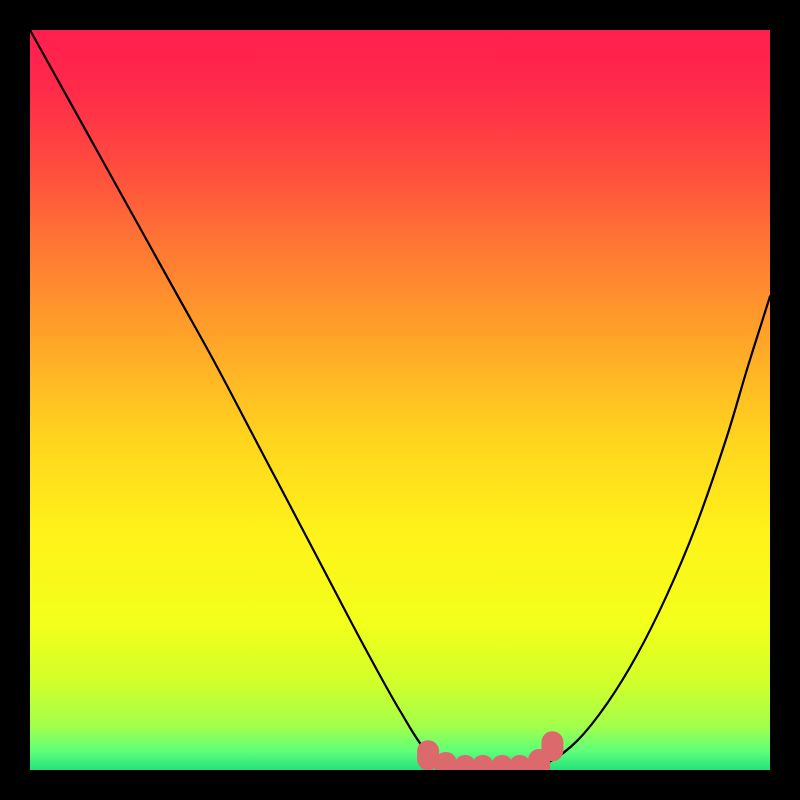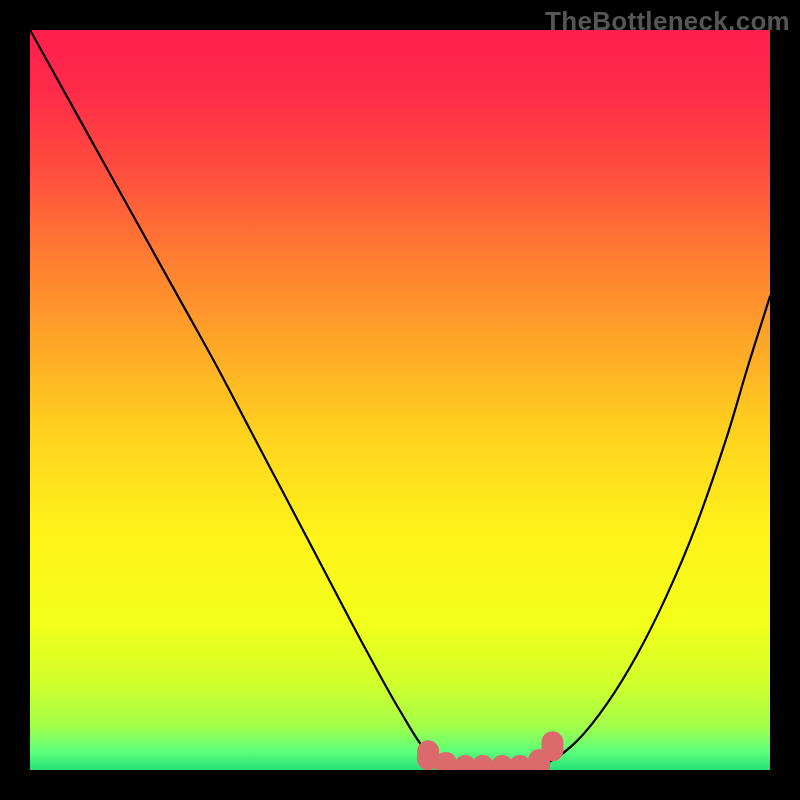--- a/index.html
+++ b/index.html
@@ -39,21 +39,20 @@
   .plot svg {
     display: block;
     width: 740px;
     height: 740px;
   }
 </style>
 </head>
 <body>
 
 <div class="frame">
-  <div class="watermark">TheBottleneck.com</div>
 
   <div class="plot">
     <svg viewBox="0 0 740 740" preserveAspectRatio="none">
       <defs>
         <linearGradient id="bg-grad" x1="0" y1="0" x2="0" y2="1">
 
         <stop offset="0.00%" stop-color="#ff1f4e"></stop>
             <stop offset="8.00%" stop-color="#ff2a4a"></stop>
             <stop offset="18.00%" stop-color="#ff4a3f"></stop>
             <stop offset="30.00%" stop-color="#ff7a33"></stop>

